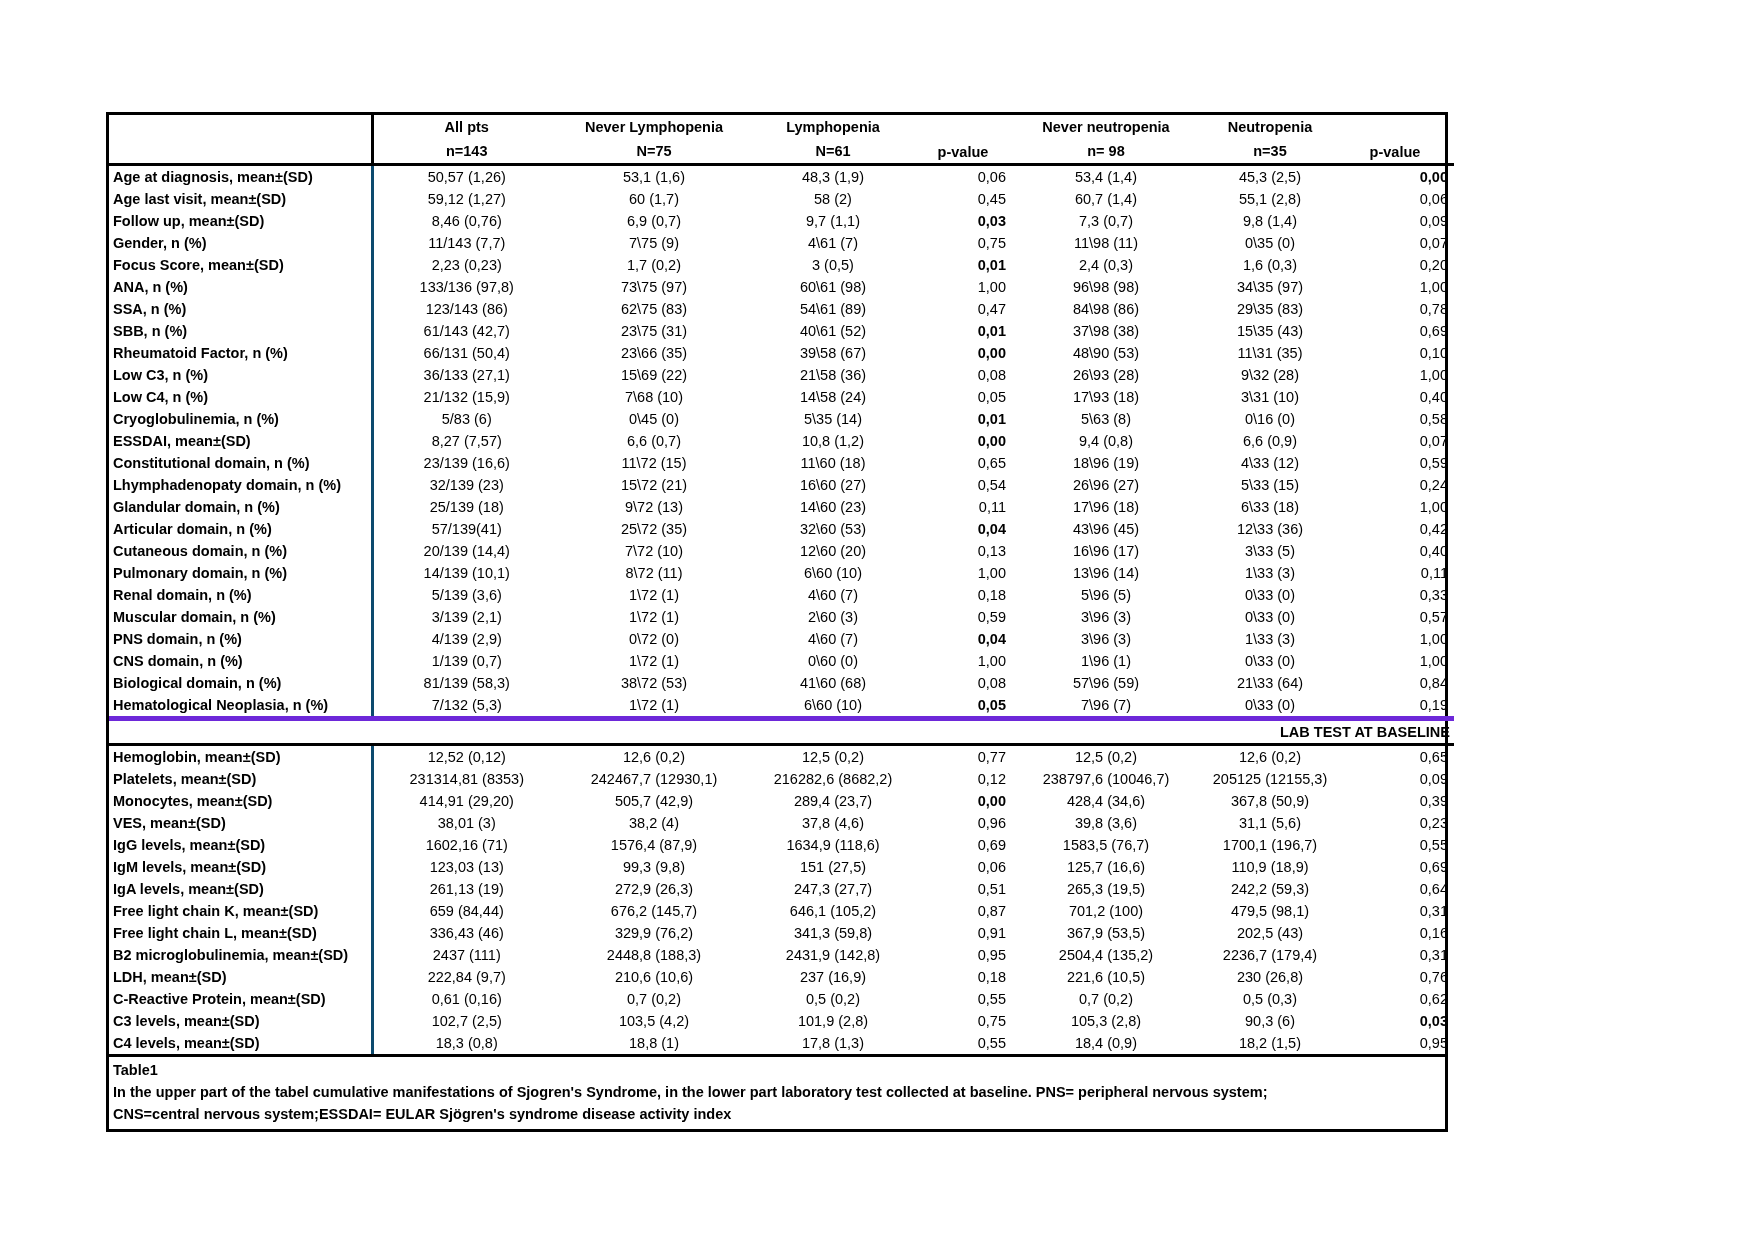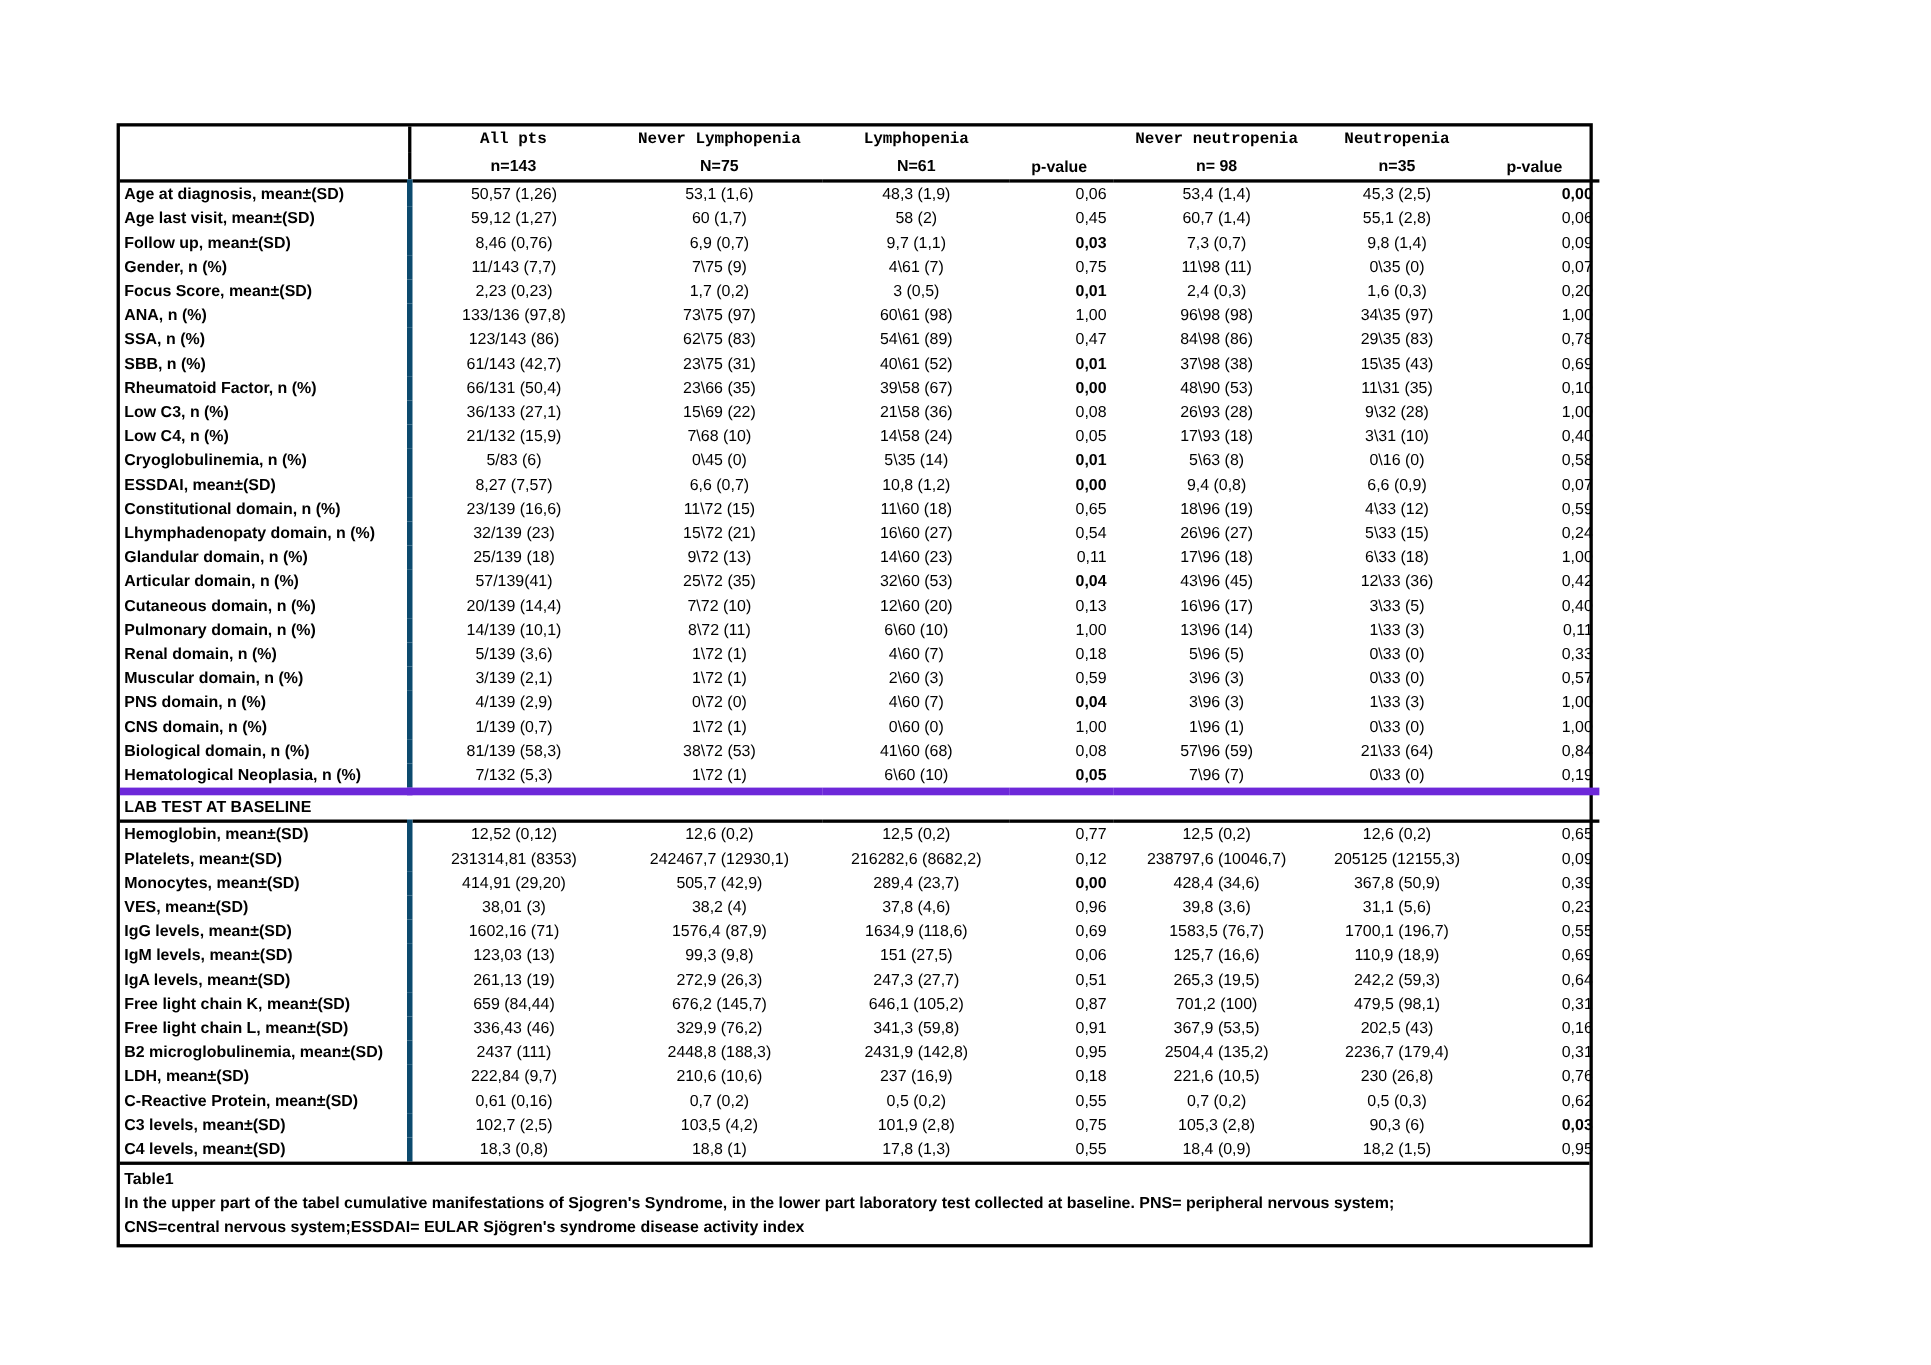--- a/index.html
+++ b/index.html
@@ -9,30 +9,30 @@
   col.c0 { width: 263px; }
   col.c1 { width: 188px; }
   col.c2 { width: 188px; }
   col.c3 { width: 170px; }
   col.c4 { width: 94px; }
   col.c5 { width: 188px; }
   col.c6 { width: 140px; }
   col.c7 { width: 114px; }
   td, th { padding: 0 4px; height: 22px; line-height: 22px; white-space: nowrap; overflow: hidden; }
   th { font-weight: bold; text-align: center; }
-  td.label { font-weight: bold; text-align: left; border-right: 5px solid #0c4a6e; }
+  td.label { font-weight: bold; text-align: left; border-right: 3px solid #0c4a6e; }
   th.labelhead { border-right: 3px solid #000; }
   td.val { text-align: center; }
   td.p { text-align: right; padding-right: 6px; }
   td.p.bold { font-weight: bold; }
   tr.head2 th { border-bottom: 3px solid #000; }
-  tr.head1 th { height: 24px; font-family: Liberation Mono, monospace; }
+  tr.head1 th { height: 24px; }
   tr.head2 th { height: 24px; }
   th.pv { padding-right: 8px; vertical-align: bottom; }
-  tr.section td { text-align: left; font-weight: bold; border-top: 7px solid #6d28d9; border-bottom: 3px solid #000; margin-left: 12px; }
+  tr.section td { text-align: right; font-weight: bold; border-top: 5px solid #6d28d9; border-bottom: 3px solid #000; margin-left: 12px; }
   .caption { border-top: 3px solid #000; padding: 2px 4px 4px 4px; font-weight: bold; font-size: 14.5px; line-height: 22px; }
 </style>
 </head>
 <body>
 
 <div class="sheet">
   <table>
     <colgroup>
       <col class="c0">
         <col class="c1">

